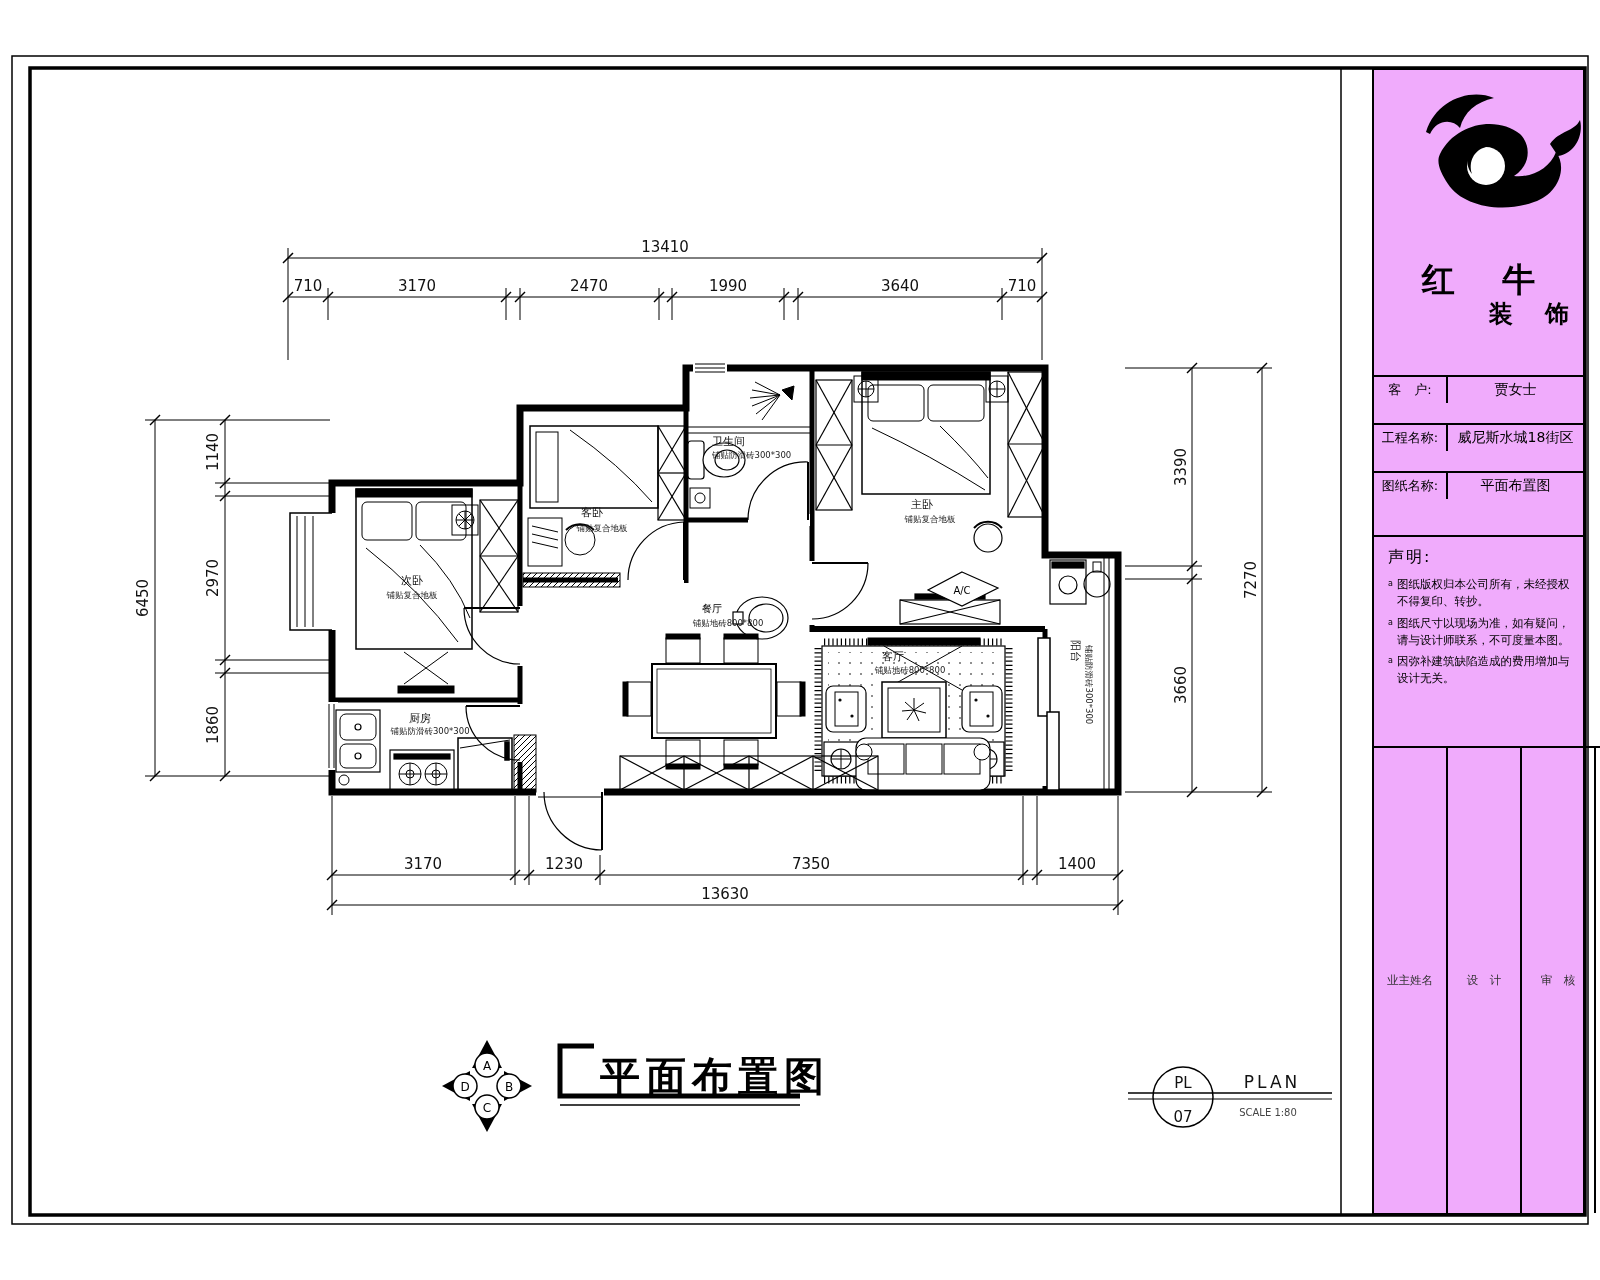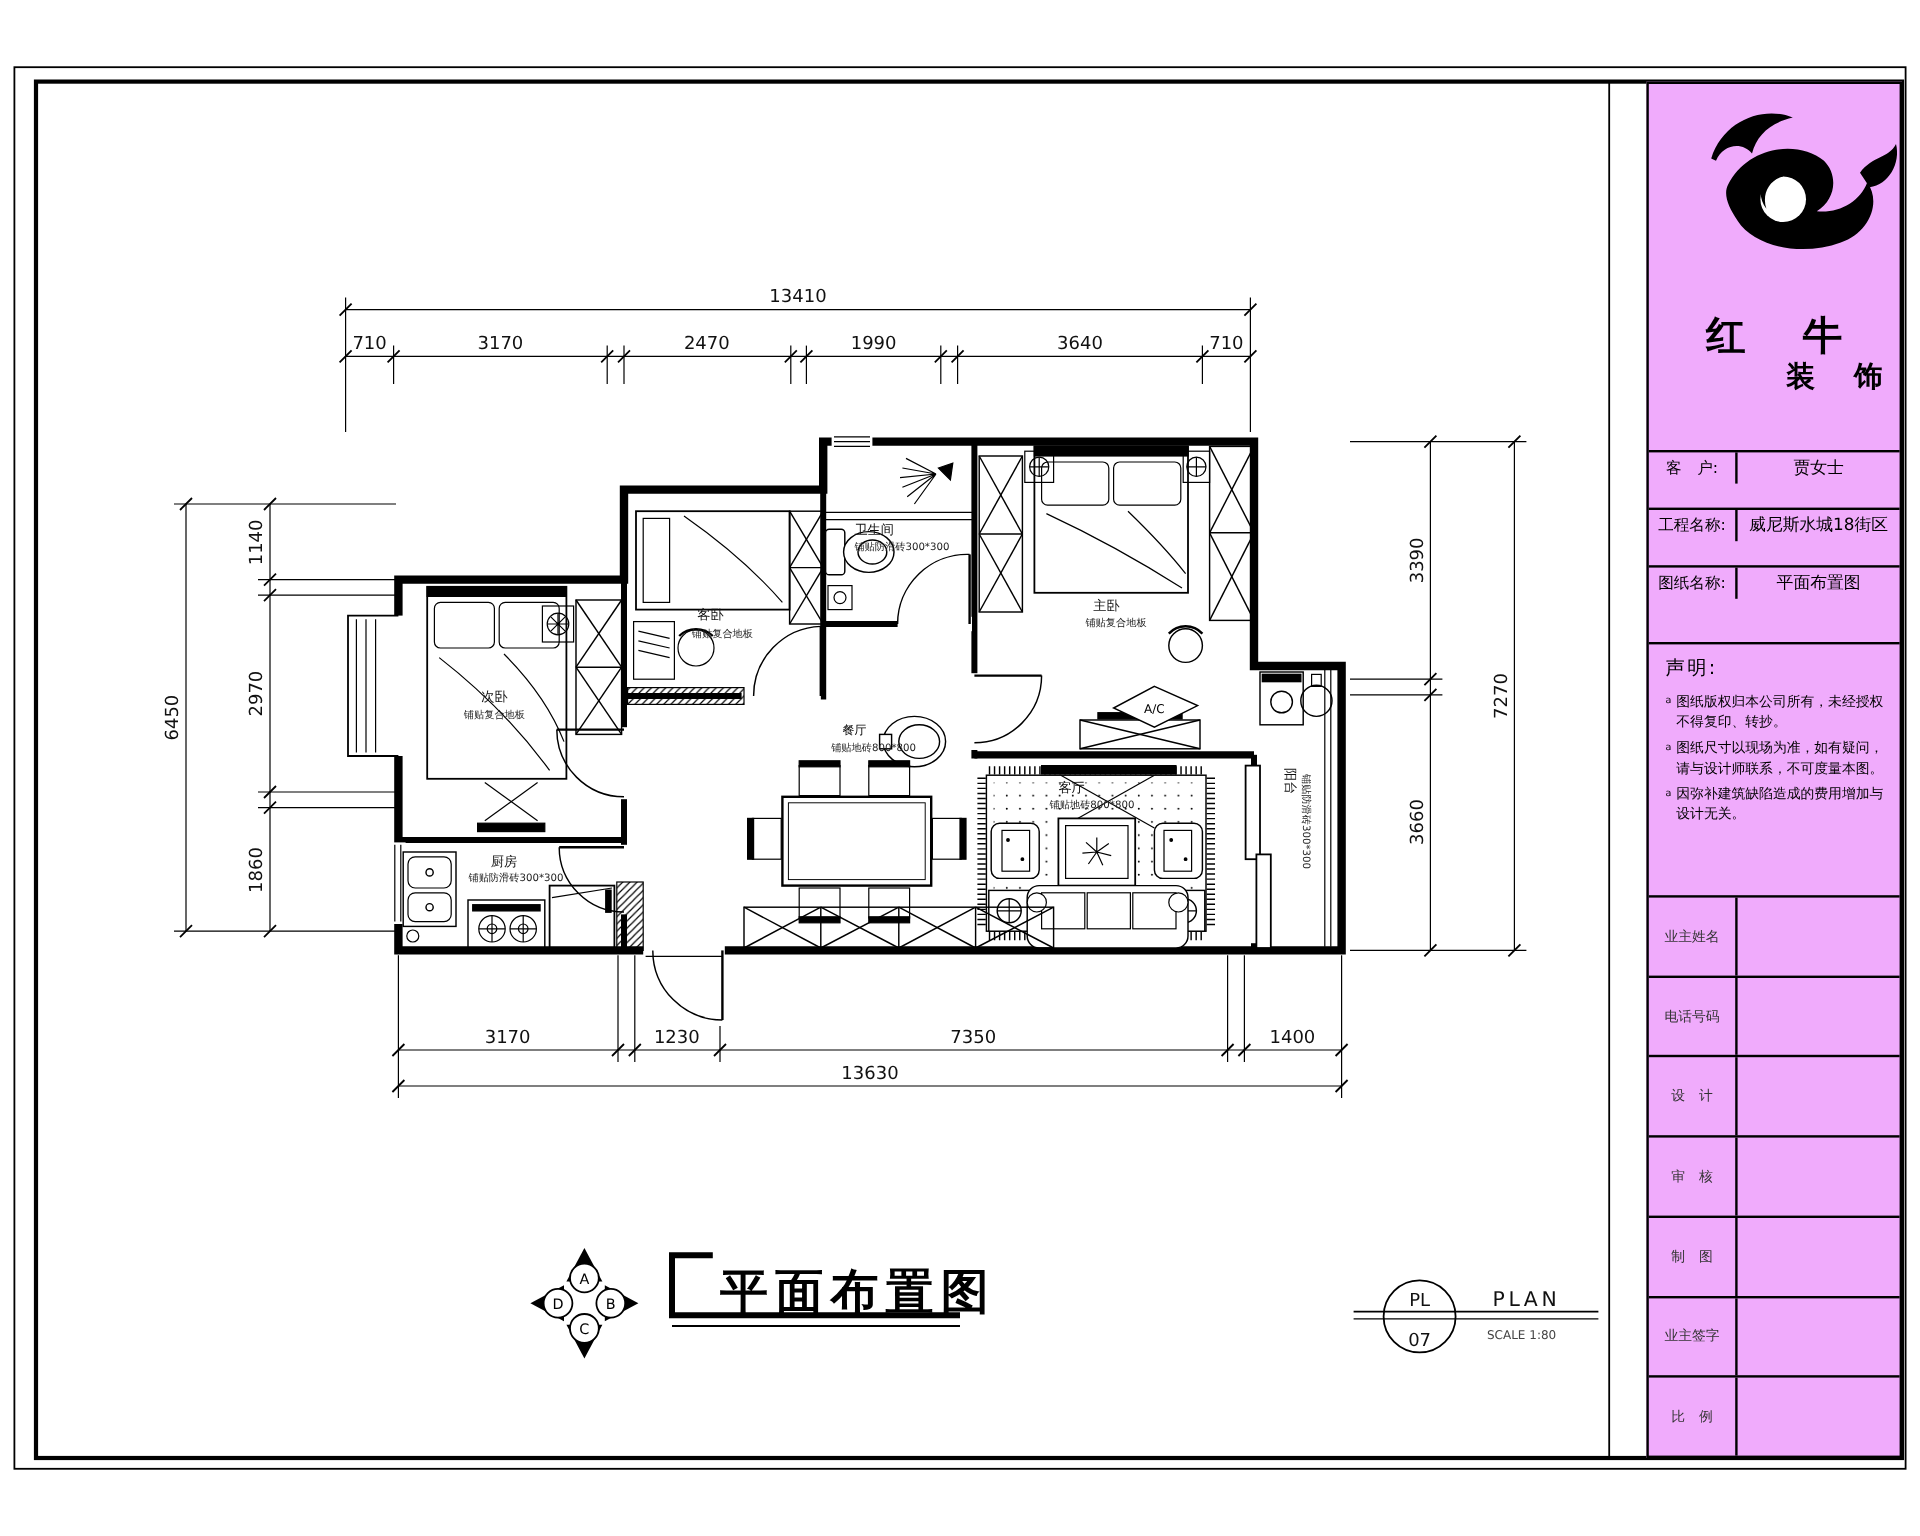--- a/index.html
+++ b/index.html
@@ -24,21 +24,21 @@
       display:flex;align-items:center;justify-content:center;font-size:13px;white-space:nowrap;}
   .tb-frow .val{flex:1;display:flex;align-items:center;justify-content:center;
       font-size:14px;white-space:nowrap;}
   .tb-statement{height:211px;box-sizing:border-box;border-top:2px solid #000;
       padding:10px 8px 0 14px;margin-top:36px;}
   .tb-statement .hd{font-size:16px;letter-spacing:2px;margin-bottom:8px;}
   .tb-statement .it{font-size:11.5px;line-height:1.5;margin-bottom:4px;display:flex;}
   .tb-statement .mk{font-size:8px;margin:2px 4px 0 0;}
   .tb-content{height:137px;box-sizing:border-box;border-top:2.5px solid #000;
       padding:12px 0 0 16px;font-size:21px;font-weight:bold;letter-spacing:6px;}
-  .tb-rows{flex:1;display:flex;flex-direction:column;}
+  .tb-rows{flex:1;display:flex;flex-direction:row;}
   .tb-irow{flex:1;display:flex;border-top:2px solid #000;box-sizing:border-box;}
   .tb-irow .lbl{width:74px;border-right:2px solid #000;box-sizing:border-box;
       display:flex;align-items:center;justify-content:center;
       font-size:11.5px;color:#333;white-space:nowrap;}
   .tb-irow .val{flex:1;}
 </style>
 </head>
 <body>
 
 <div class="sheet">
@@ -574,24 +574,20 @@
     </div>
   </div>
 
 
   <div class="tb-rows">
     <div class="tb-irow">
       <div class="lbl">业主姓名</div>
       <div class="val"></div>
     </div>
     <div class="tb-irow">
-      <div class="lbl">电话号码</div>
-      <div class="val"></div>
-    </div>
-    <div class="tb-irow">
       <div class="lbl">设　计</div>
       <div class="val"></div>
     </div>
     <div class="tb-irow">
       <div class="lbl">审　核</div>
       <div class="val"></div>
     </div>
     <div class="tb-irow">
       <div class="lbl">制　图</div>
       <div class="val"></div>

